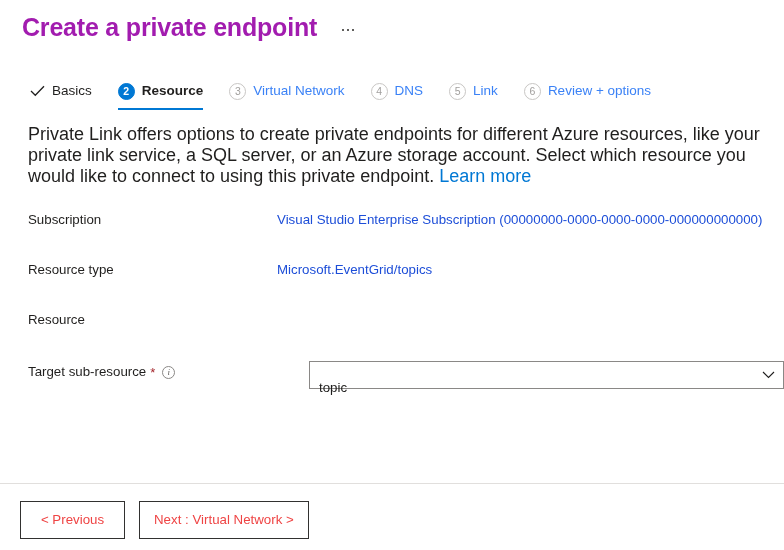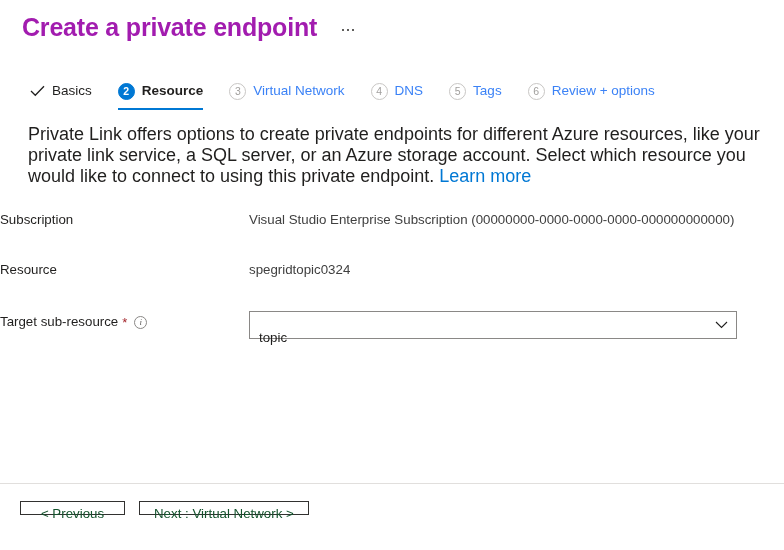--- a/index.html
+++ b/index.html
@@ -122,20 +122,21 @@
   .link {
     color: #0078d4;
     text-decoration: none;
     cursor: pointer;
     margin-left: 5px;
   }
 
   
   .form {
     margin-top: 22px;
+    padding-left: 28px;
   }
   .field-row {
     display: flex;
     align-items: flex-start;
     min-height: 50px;
   }
   .field-label {
     width: 249px;
     flex: 0 0 249px;
     font-size: 13.3px;
@@ -163,27 +164,28 @@
     font-family: "Liberation Serif", serif;
     display: inline-flex;
     align-items: center;
     justify-content: center;
     box-sizing: border-box;
     line-height: 1;
     cursor: pointer;
   }
   .field-value {
     font-size: 13.3px;
-    color: #404040;
+    color: #1d4ed8;
     line-height: 18px;
     padding-top: 2px;
   }
 
   .select-row {
     margin-top: 2px;
+    gap: 32px;
   }
   .select-box {
     width: 488px;
     height: 28px;
     border: 1px solid #8a8886;
     box-sizing: border-box;
     display: flex;
     align-items: center;
     justify-content: space-between;
     padding: 0 8px 0 9px;
@@ -218,24 +220,24 @@
     top: 484px;
     bottom: 0;
     background: #ffffff;
     display: flex;
     align-items: flex-start;
     padding: 17px 0 0 20px;
     gap: 14px;
   }
   .btn {
     min-width: 105px;
-    height: 14px;
+    height: 38px;
     border: 1px solid #323130;
     background: #ffffff;
-    color: #14532d;
+    color: #ef4444;
     font-size: 13.3px;
     font-family: "Liberation Sans", sans-serif;
     padding: 0 14px;
     cursor: pointer;
     box-sizing: border-box;
     line-height: 24px;
     text-align: center;
   }
 </style>
 </head>
@@ -272,45 +274,48 @@
     <span class="tab-label">Virtual Network</span>
   </div>
 
   <div class="tab">
     <span class="step-circle">4</span>
     <span class="tab-label">DNS</span>
   </div>
 
   <div class="tab">
     <span class="step-circle">5</span>
-    <span class="tab-label">Tags</span>
+    <span class="tab-label">Link</span>
   </div>
 
   <div class="tab">
     <span class="step-circle">6</span>
     <span class="tab-label">Review + options</span>
   </div>
 
 </div>
 
 <div class="description">
   <span>Private Link offers options to create private endpoints for different Azure resources, like your private link service, a SQL server, or an Azure storage account. Select which resource you would like to connect to using this private endpoint.</span><a class="link">Learn more</a>
 </div>
 
 <div class="form">
 
   <div class="field-row">
     <div class="field-label">Subscription</div>
     <div class="field-value">Visual Studio Enterprise Subscription (00000000-0000-0000-0000-000000000000)</div>
   </div>
 
+  <div class="field-row">
+    <div class="field-label">Resource type</div>
+    <div class="field-value">Microsoft.EventGrid/topics</div>
+  </div>
 
   <div class="field-row">
     <div class="field-label">Resource</div>
-    <div class="field-value">spegridtopic0324</div>
   </div>
 
   <div class="field-row select-row">
     <div class="field-label">
       <span>Target sub-resource</span>
       <span class="req-star">*</span>
       <span class="info-icon">i</span>
     </div>
     <div class="select-box">
       <span class="select-value">topic</span>

